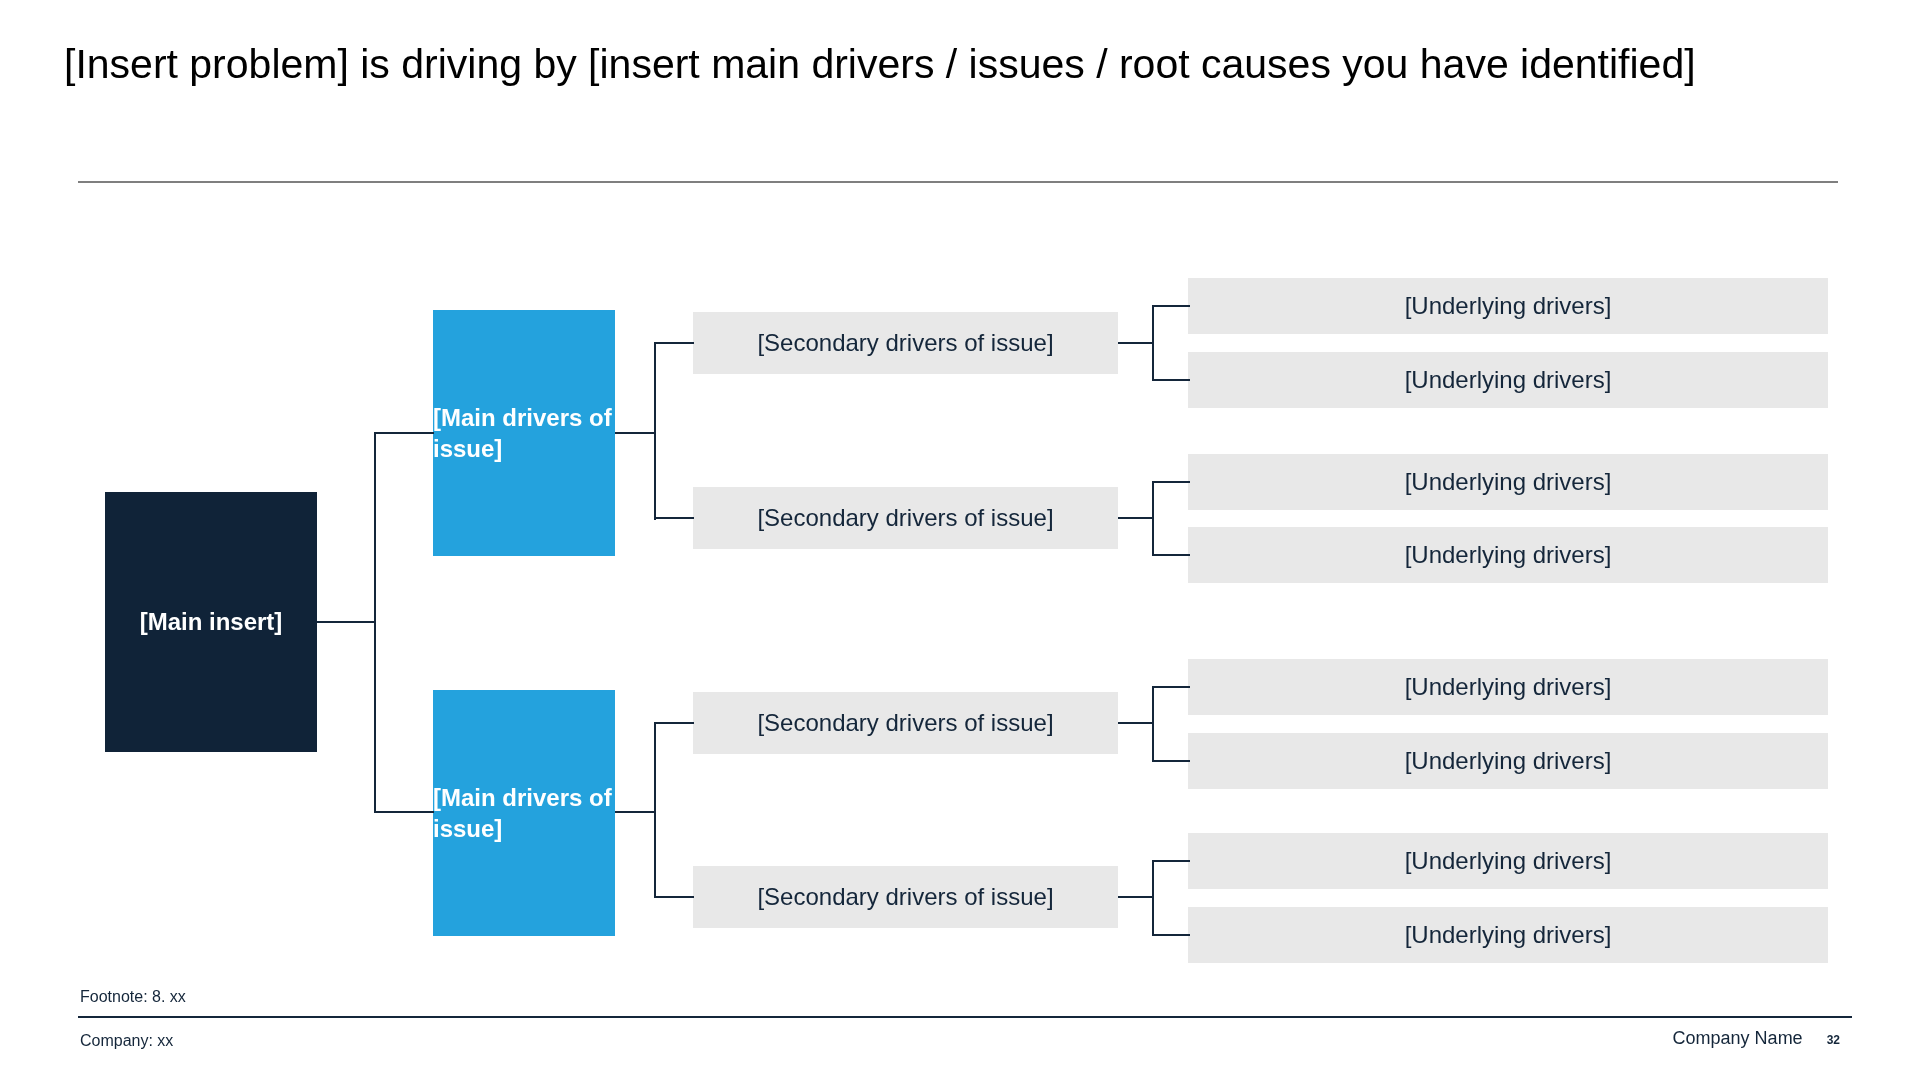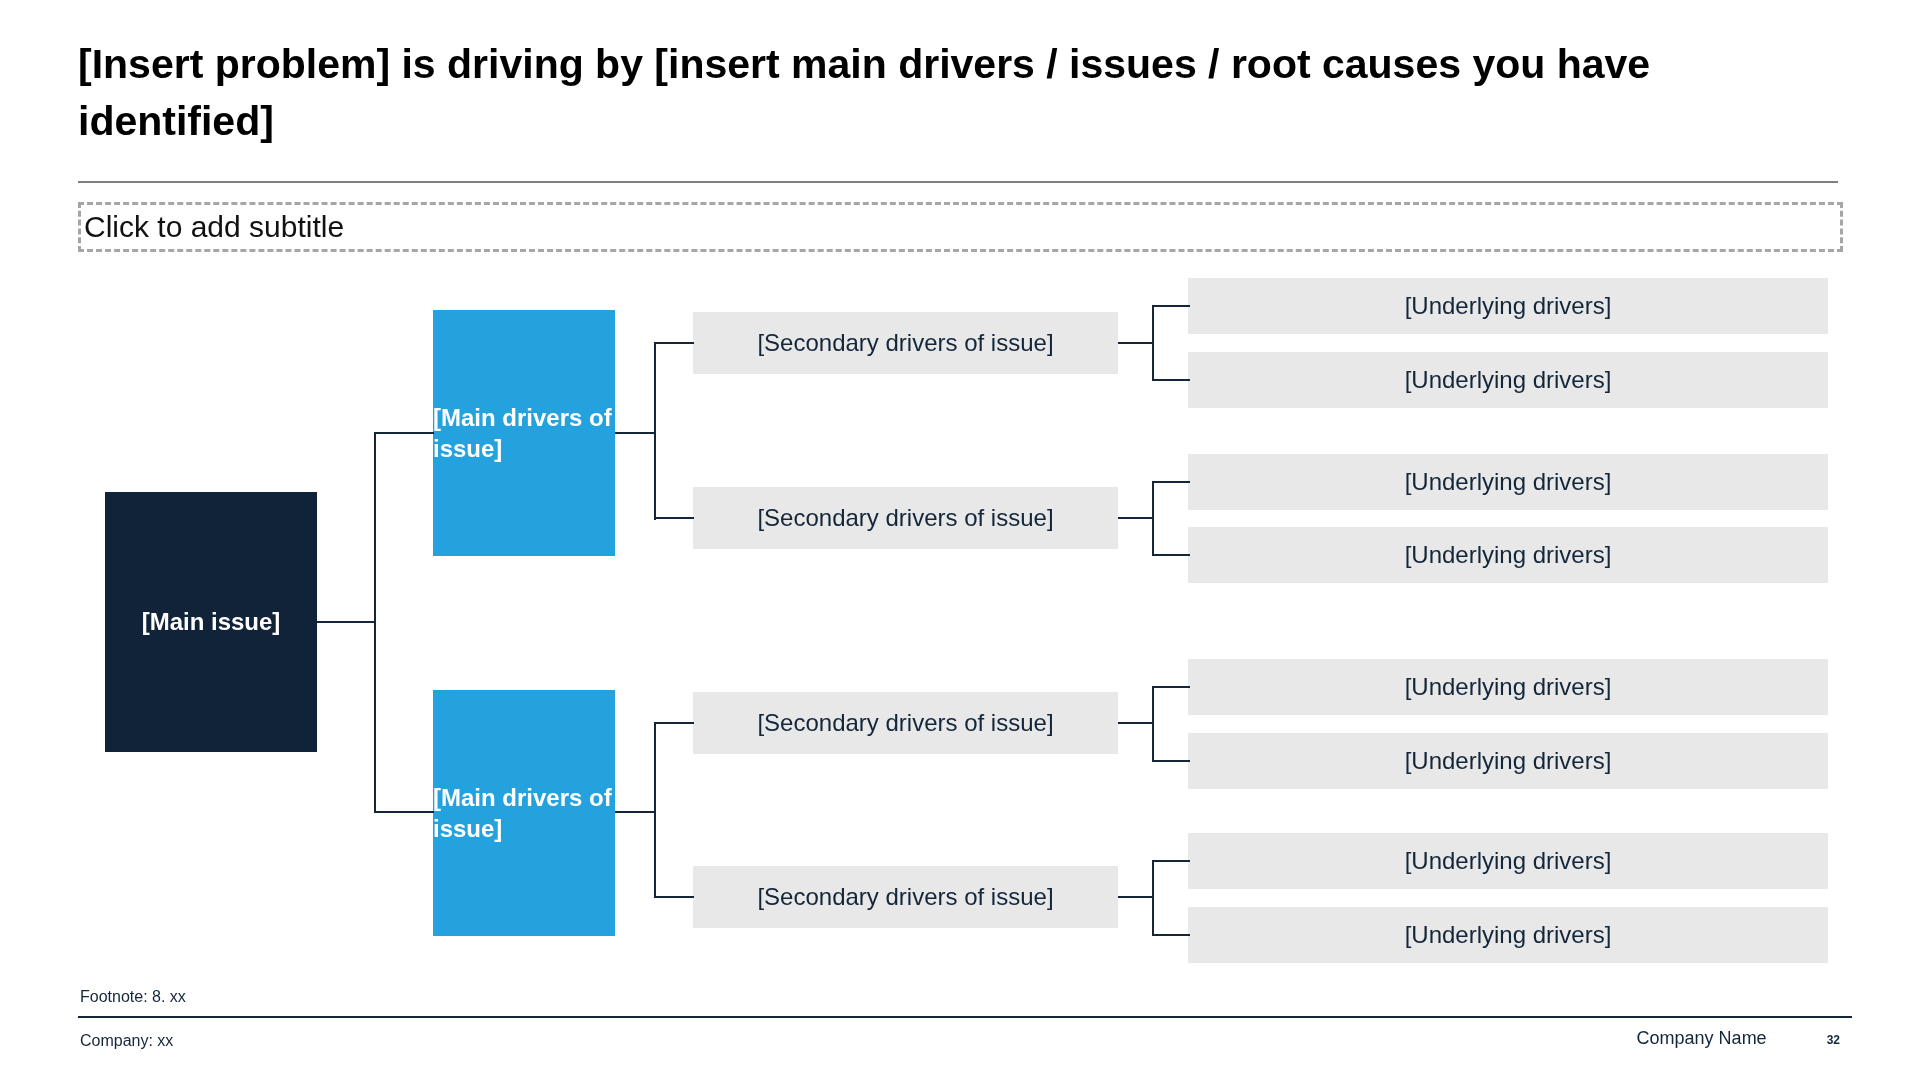--- a/index.html
+++ b/index.html
@@ -1,22 +1,22 @@
 <!DOCTYPE html>
 <html style="--navy: #102338; --accent-blue: #24A2DD; --box-gray: #E8E8E8; --text-dark: #14263A; --line: #14263A;"><head>
 <meta charset="utf-8">
 <style>
   html,body { margin:0; padding:0; background:#fff; }
   #slide {
     position:relative; width:1920px; height:1080px; background:#ffffff;
     font-family:"Liberation Sans", sans-serif; overflow:hidden;
   }
   .slide-title {
-    position:absolute; left:78px; top:36px; width:1730px;
-    font-size:41px; line-height:57px; font-weight:bold; color:#000000;
+    position:absolute; left:64px; top:36px; width:1730px;
+    font-size:41px; line-height:57px; font-weight:normal; color:#000000;
     margin:0; letter-spacing:0;
   }
   .title-rule {
     position:absolute; left:78px; top:181px; width:1760px; height:2px;
     background:#7f7f7f;
   }
   .subtitle-box {
     position:absolute; left:78px; top:202px; width:1756px; height:44px;
     border:3px dashed #a6a6a6; display:flex; align-items:center;
     padding-left:3px; box-sizing:content-box;
@@ -34,42 +34,39 @@
     position:absolute; left:80px; top:988px; font-size:16px; color:var(--text-dark,#14263A);
   }
   .bottom-rule {
     position:absolute; left:78px; top:1016px; width:1774px; height:2px;
     background:var(--line,#14263A);
   }
   .source {
     position:absolute; left:80px; top:1032px; font-size:16px; color:var(--text-dark,#14263A);
   }
   .footer-right {
-    position:absolute; top:1028px; right:80px; display:flex; gap:60px;
+    position:absolute; top:1028px; right:80px; display:flex; gap:24px;
     align-items:baseline; color:var(--text-dark,#14263A);
   }
   .footer-right .company { font-size:18px; }
   .footer-right .pagenum { font-size:12px; font-weight:bold; }
 </style>
 </head>
 <body>
 
 <div id="slide">
 
   <h1 class="slide-title">[Insert problem] is driving by [insert main drivers / issues / root causes you have identified]</h1>
 
   <div class="title-rule"></div>
 
-  <div class="subtitle-box">
-    <span>Click to add subtitle</span>
-  </div>
 
   <div>
 
-    <div class="node navy" style="left:105px; top:492px; width:212px; height:260px;">[Main issue]</div>
+    <div class="node navy" style="left:105px; top:492px; width:212px; height:260px;">[Main insert]</div>
 
     <div class="node blue" style="left:433px; top:310px; width:182px; height:246px;">[Main drivers of issue]</div>
     <div class="node blue" style="left:433px; top:690px; width:182px; height:246px;">[Main drivers of issue]</div>
 
     <div class="node gray" style="left:693px; top:312px; width:425px; height:62px;">[Secondary drivers of issue]</div>
     <div class="node gray" style="left:693px; top:487px; width:425px; height:62px;">[Secondary drivers of issue]</div>
     <div class="node gray" style="left:693px; top:692px; width:425px; height:62px;">[Secondary drivers of issue]</div>
     <div class="node gray" style="left:693px; top:866px; width:425px; height:62px;">[Secondary drivers of issue]</div>
 
     <div class="node gray" style="left:1188px; top:278px; width:640px; height:56px;">[Underlying drivers]</div>

